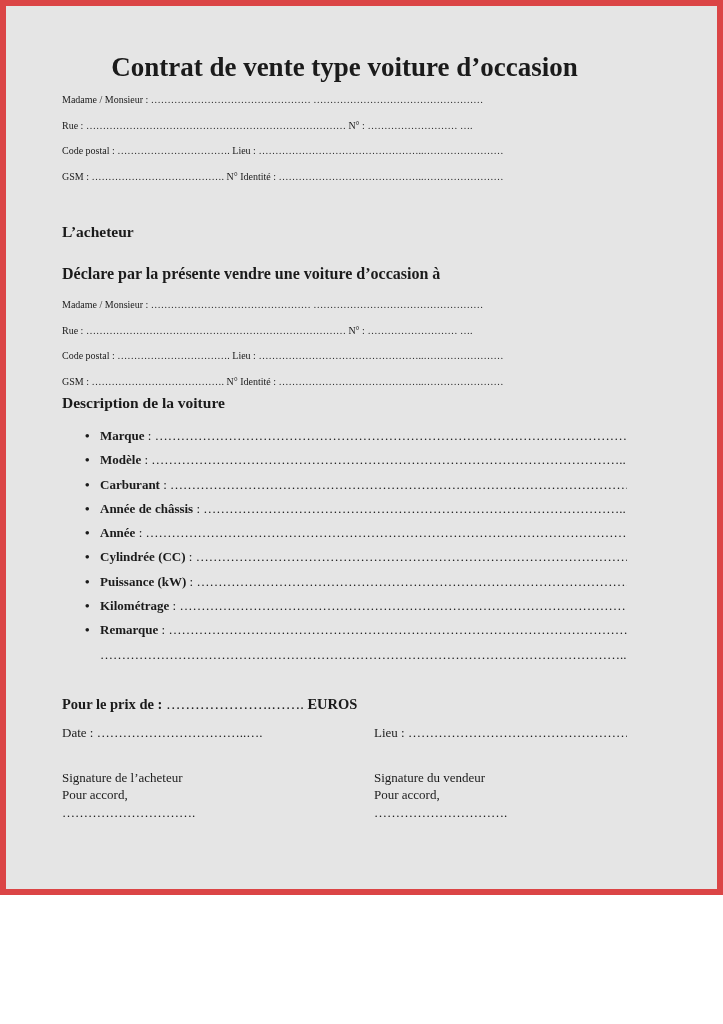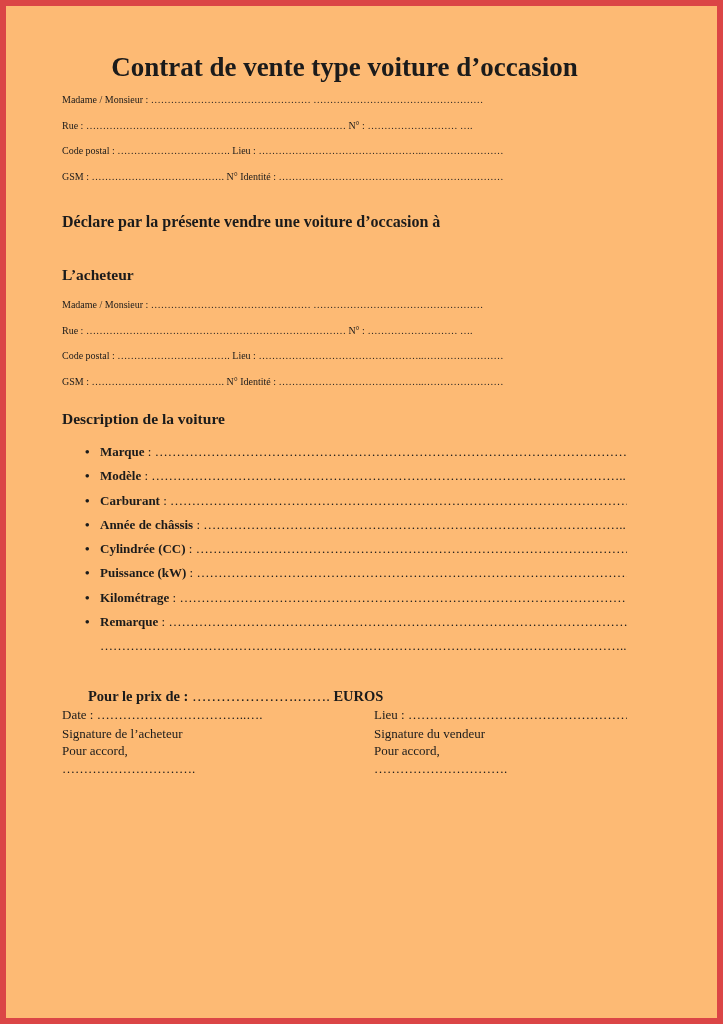--- a/index.html
+++ b/index.html
@@ -3,24 +3,24 @@
 <meta charset="utf-8">
 <style>
   html, body {
     margin: 0;
     padding: 0;
     background: #ffffff;
   }
   .page {
     position: relative;
     width: 723px;
-    height: 1024px;
+    height: 895px;
     box-sizing: border-box;
     border: 6px solid #db4546;
-    background: #fdba74;
+    background: #e5e5e5;
     font-family: "Liberation Serif", "DejaVu Serif", serif;
     color: #1b1b1b;
     overflow: hidden;
   }
   .content {
     position: absolute;
     left: 56px;
     top: 0;
     width: 565px;
   }
@@ -34,21 +34,21 @@
   }
   .h-section {
     margin: 0;
     font-size: 15.5px;
     line-height: 18px;
     font-weight: bold;
   }
   .h-vendeur   { margin-top: 22px; }
   .h-declare   { margin-top: 23px; font-size: 16px; line-height: 20px; }
   .h-acheteur  { margin-top: 34px; }
-  .h-desc      { margin-top: 16px; }
+  .h-desc      { margin-top: 0; }
   .fields { margin-top: 5px; }
   .fields2 { margin-top: 8px; }
   .fieldline {
     font-size: 10px;
     line-height: 25.5px;
     white-space: nowrap;
     overflow: hidden;
     width: 100%;
   }
   .bullets {
@@ -76,70 +76,70 @@
     font-size: 13px;
     line-height: 24.3px;
     white-space: nowrap;
     overflow: hidden;
   }
   .price {
     margin-top: 27px;
     font-size: 14.5px;
     line-height: 20px;
     white-space: nowrap;
-    margin-left: 26px;
   }
   .price b { font-weight: bold; }
   .warranty {
     margin: 16px 0 0 0;
     font-size: 13.5px;
     line-height: 23px;
     font-weight: bold;
   }
   .two-col {
     display: flex;
     font-size: 13px;
   }
-  .datelieu { line-height: 17px; }
-  .sigrow   { margin-top: 2px; line-height: 17.5px; }
+  .datelieu { margin-top: 10px; line-height: 17px; }
+  .sigrow   { margin-top: 28px; line-height: 17.5px; }
   .col-left  { width: 312px; flex: 0 0 312px; white-space: nowrap; overflow: hidden; }
   .col-right { flex: 1 1 auto; white-space: nowrap; overflow: hidden; }
   .sig-line { white-space: nowrap; overflow: hidden; }
 </style>
 </head>
 <body>
 
 <div class="page" style="border-color: rgb(219, 69, 70); color: rgb(27, 27, 27);">
   <div class="content">
 
     <h1 class="title">Contrat de vente type voiture d’occasion</h1>
 
     <div class="fields">
       <div class="fieldline">Madame / Monsieur : ………………………………………… ……………………………………………</div>
       <div class="fieldline">Rue : …………………………………………………………………… N° : ……………………… ….</div>
       <div class="fieldline">Code postal : ……………………………. Lieu : …………………………………………..……………………</div>
       <div class="fieldline">GSM : …………………………………. N° Identité : ……………………………………..……………………</div>
     </div>
 
+    <h2 class="h-section h-acheteur">L’acheteur</h2>
+
     <h2 class="h-section h-declare">Déclare par la présente vendre une voiture d’occasion à</h2>
-
-    <h2 class="h-section h-acheteur">L’acheteur</h2>
     <div class="fields fields2">
       <div class="fieldline">Madame / Monsieur : ………………………………………… ……………………………………………</div>
       <div class="fieldline">Rue : …………………………………………………………………… N° : ……………………… ….</div>
       <div class="fieldline">Code postal : ……………………………. Lieu : …………………………………………..……………………</div>
       <div class="fieldline">GSM : …………………………………. N° Identité : ……………………………………..……………………</div>
     </div>
 
     <h2 class="h-section h-desc">Description de la voiture</h2>
     <ul class="bullets">
       <li><b>Marque</b><span> : ……………………………………………………………………………………………………….</span></li>
       <li><b>Modèle</b><span> : ………………………………………………………………………………………………..</span></li>
       <li><b>Carburant</b><span> : ………………………………………………………………………………………………</span></li>
       <li><b>Année de châssis</b><span> : ……………………………………………………………………………………..</span></li>
+      <li><b>Année</b><span> : …………………………………………………………………………………………………</span></li>
       <li><b>Cylindrée (CC)</b><span> : ……………………………………………………………………………………………</span></li>
       <li><b>Puissance (kW)</b><span> : ……………………………………………………………………………………………</span></li>
       <li><b>Kilométrage</b><span> : ……………………………………………………………………………………………..</span></li>
       <li><b>Remarque</b><span> : …………………………………………………………………………………………………..</span></li>
     </ul>
     <div class="cont-line">…………………………………………………………………………………………………………...</div>
 
     <div class="price">
       <b>Pour le prix de :</b><span> ………………….……. </span><b>EUROS</b>
     </div>

